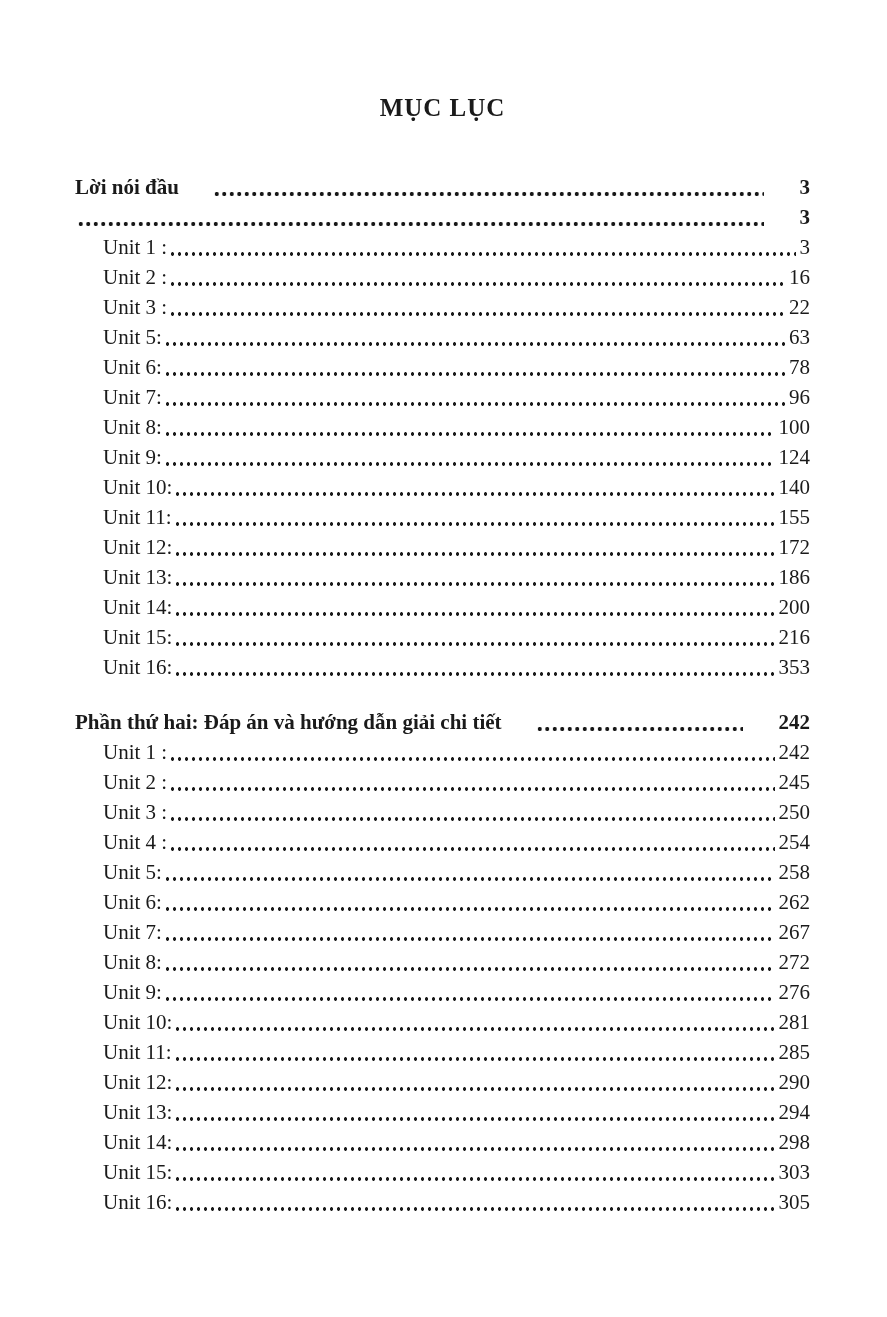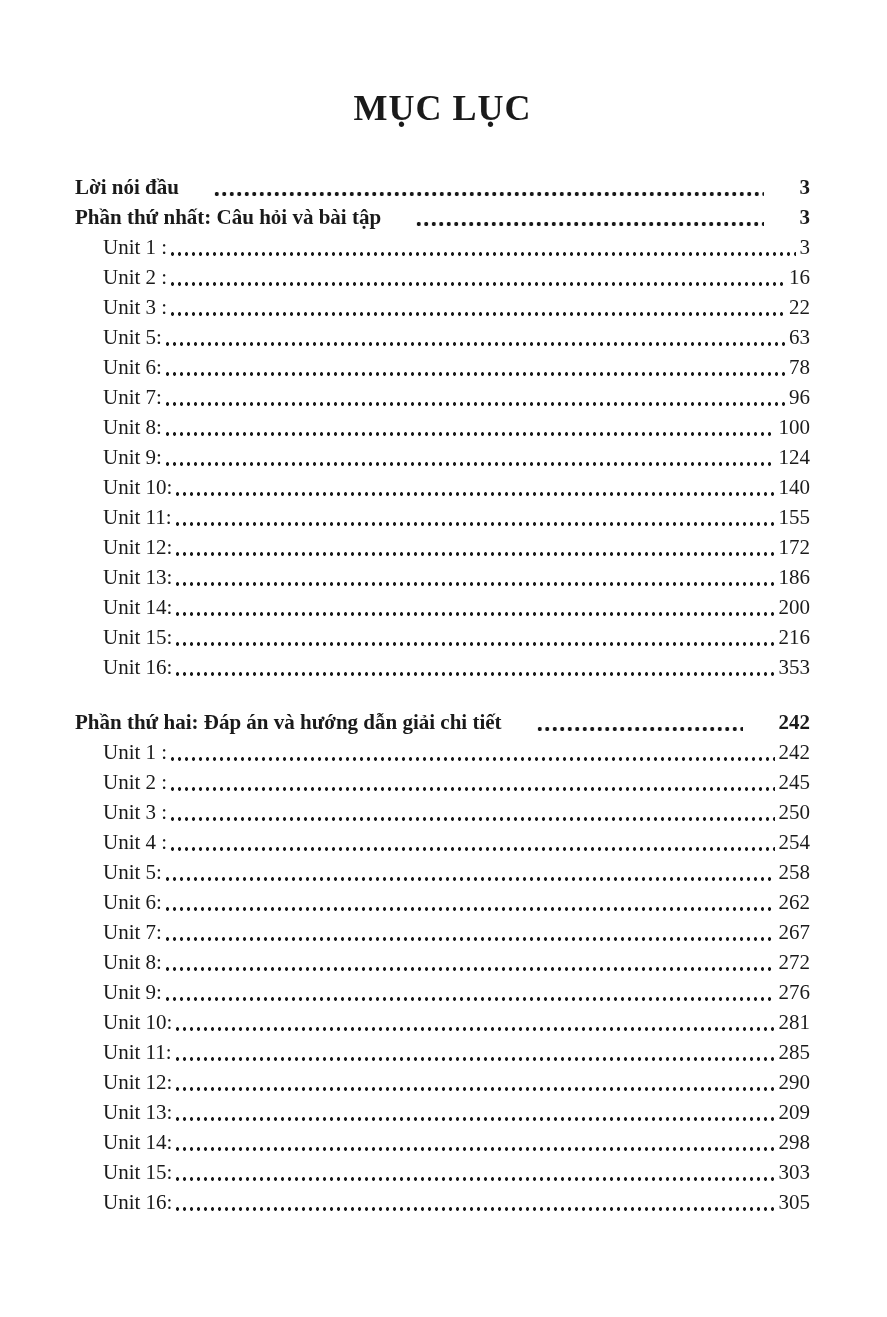--- a/index.html
+++ b/index.html
@@ -14,21 +14,21 @@
     background: #ffffff;
     box-sizing: border-box;
     padding: 88px 77px 0 75px;
     font-family: "Liberation Serif", "DejaVu Serif", serif;
     color: #1a1a1a;
     overflow: hidden;
   }
   .title {
     margin: 0 0 44px 0;
     text-align: center;
-    font-size: 36px;
+    font-size: 25px;
     line-height: 40px;
     font-weight: bold;
     letter-spacing: 1px;
   }
   .toc {
     width: 100%;
   }
   .row {
     display: flex;
     align-items: flex-end;
@@ -72,21 +72,20 @@
 <div class="page">
   <h1 class="title">MỤC LỤC</h1>
   <div class="toc">
   <div class="row bold">
     <span class="label">Lời nói đầu</span>
     <span class="dots"></span>
     <span class="pagenum">3</span>
   </div>
 
   <div class="row bold">
-    <span class="label">Phần thứ nhất: Câu hỏi và bài tập</span>
     <span class="dots"></span>
     <span class="pagenum">3</span>
   </div>
 
   <div class="row indent">
     <span class="label">Unit 1 :</span>
     <span class="dots"></span>
     <span class="pagenum">3</span>
   </div>
 
@@ -248,21 +247,21 @@
 
   <div class="row indent">
     <span class="label">Unit 12:</span>
     <span class="dots"></span>
     <span class="pagenum">290</span>
   </div>
 
   <div class="row indent">
     <span class="label">Unit 13:</span>
     <span class="dots"></span>
-    <span class="pagenum">209</span>
+    <span class="pagenum">294</span>
   </div>
 
   <div class="row indent">
     <span class="label">Unit 14:</span>
     <span class="dots"></span>
     <span class="pagenum">298</span>
   </div>
 
   <div class="row indent">
     <span class="label">Unit 15:</span>

